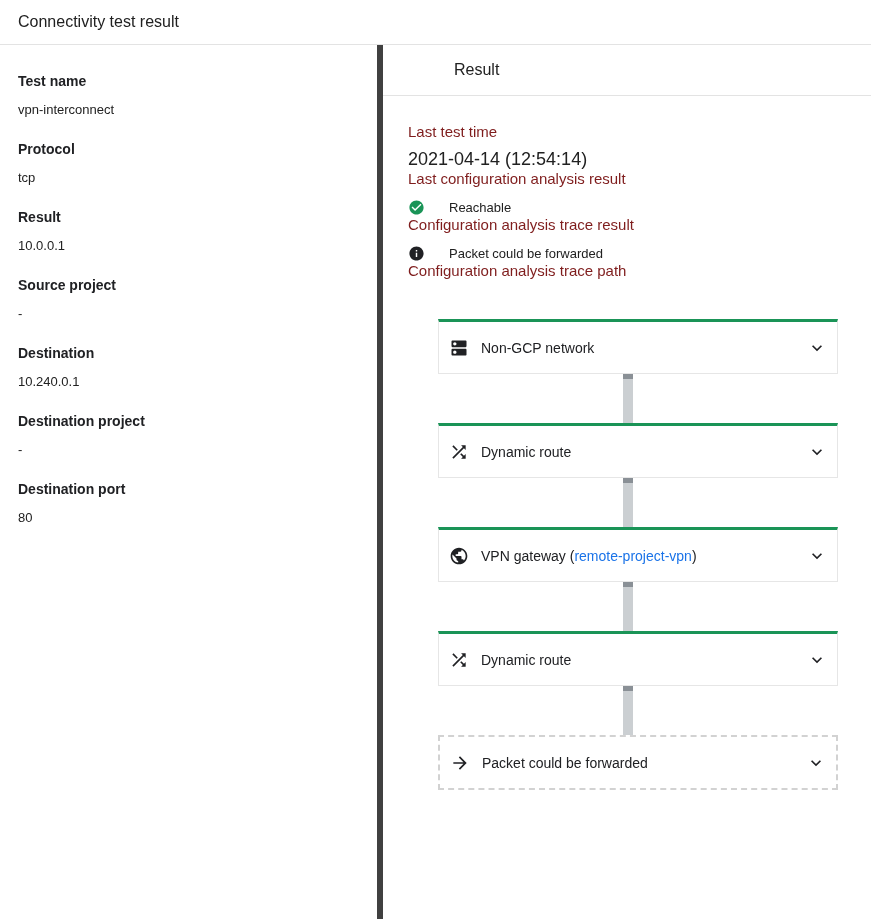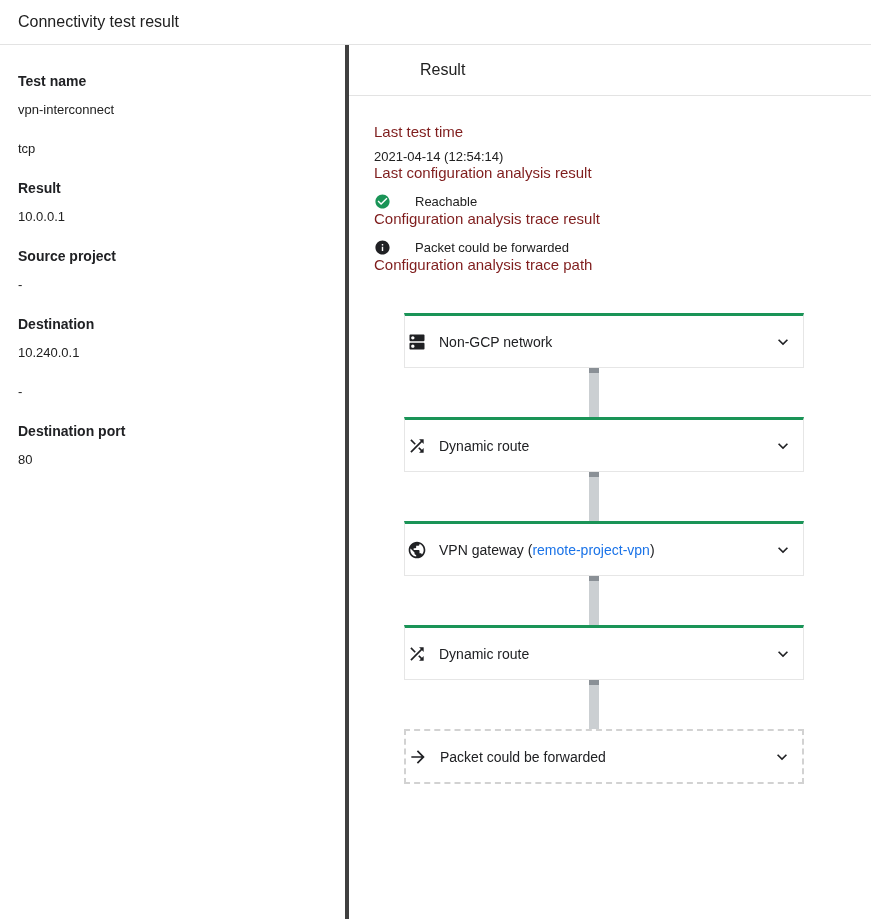--- a/index.html
+++ b/index.html
@@ -5,44 +5,44 @@
   * { margin:0; padding:0; box-sizing:border-box; }
   html,body { width:871px; height:919px; background:#fff; overflow:hidden;
     font-family:"Liberation Sans", sans-serif; color:#202124; }
 
   
   .page-header { height:45px; border-bottom:1px solid #e3e3e3; display:flex; align-items:center; padding-left:18px;text-align:right; }
   .page-header h1 { font-size:16px; font-weight:400; color:#212121; }
 
   
   .main { display:flex; height:874px; }
-  .left-panel { width:349px; border-right:4px solid #404040; padding:28px 18px 0 18px; flex:none; }
+  .left-panel { width:383px; border-right:6px solid #404040; padding:28px 18px 0 18px; flex:none; }
   .right-panel { flex:1; }
 
   
   .field { margin-bottom:24px; }
   .field-label { font-size:14px; font-weight:bold; color:#202124; margin-bottom:13px; }
   .field-value { font-size:13px; color:#212121; }
 
   
   .result-header { height:51px; border-bottom:1px solid #e3e3e3; display:flex; align-items:center; padding-left:25px; }
   .result-header h2 { font-size:16px; font-weight:400; color:#212121;margin-left:46px; }
   .result-content { padding:27px 0 0 25px; }
 
   .section-label { font-size:15px; font-weight:400; color:#7f1d1d; }
-  .section-value { font-size:13px; color:#212121; margin-top:9px; }
+  .section-value { font-size:18px; color:#212121; margin-top:9px; }
   .section-gap { }
 
   .status-row { display:flex; align-items:center; gap:24px; margin-top:12px; font-size:13px; color:#212121; }
   .status-row svg { display:block; }
 
   
   .trace-path { width:400px; margin:40px 0 0 30px; }
   .step-card { height:55px; border:1px solid #e6e6e6; border-top:3px solid #1a9457;
-    background:#fff; display:flex; align-items:center; padding:0 10px 0 2px; cursor:pointer; }
+    background:#fff; display:flex; align-items:center; padding:0 10px 0 10px; cursor:pointer; }
   .step-card.dashed { border:2px dashed #d2d2d2; }
   .step-icon { width:20px; height:20px; margin-right:12px; flex:none; }
   .step-icon svg { display:block; }
   .step-title { font-size:14px; color:#202124; white-space:nowrap; }
   .step-link { color:#1a73e8; cursor:pointer; }
   .chevron { margin-left:auto; width:20px; height:20px; flex:none; cursor:pointer; }
 
   .connector { width:10px; height:49px; background:#cbcfd2; margin-left:185px; }
   .connector::before { content:""; display:block; height:5px; background:#8a9096; }
 </style>
@@ -53,35 +53,37 @@
   <h1>Connectivity test result</h1>
 </header>
 
 <div class="main">
   <aside class="left-panel">
     <div class="field">
       <div class="field-label">Test name</div>
       <div class="field-value">vpn-interconnect</div>
     </div>
     <div class="field">
+      <div class="field-label">Protocol</div>
       <div class="field-value">tcp</div>
     </div>
     <div class="field">
       <div class="field-label">Result</div>
       <div class="field-value">10.0.0.1</div>
     </div>
     <div class="field">
       <div class="field-label">Source project</div>
       <div class="field-value">-</div>
     </div>
     <div class="field">
       <div class="field-label">Destination</div>
       <div class="field-value">10.240.0.1</div>
     </div>
     <div class="field">
+      <div class="field-label">Destination project</div>
       <div class="field-value">-</div>
     </div>
     <div class="field">
       <div class="field-label">Destination port</div>
       <div class="field-value">80</div>
     </div>
   </aside>
 
   <section class="right-panel">
     <div class="result-header">

